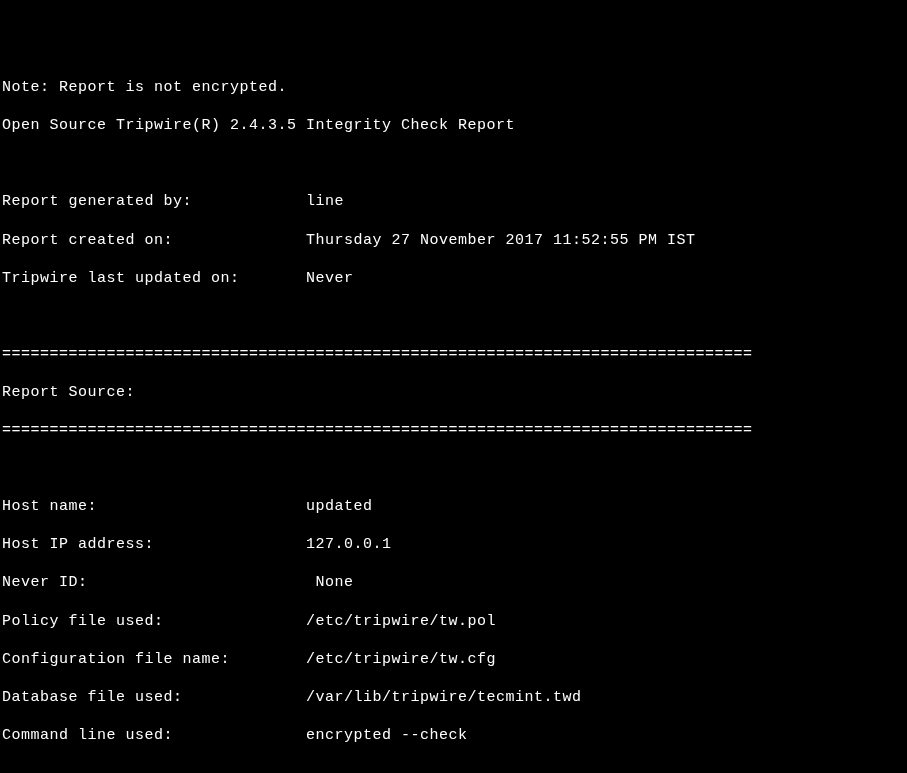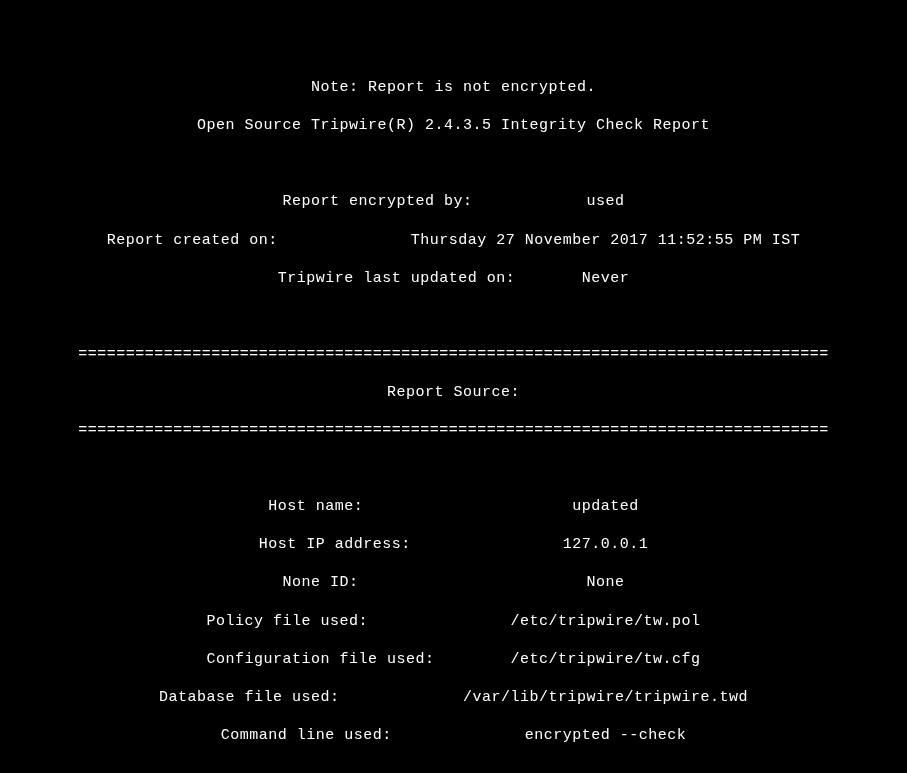--- a/index.html
+++ b/index.html
@@ -8,45 +8,44 @@
       font-family: 'Courier New', monospace;
       font-size: 15px;
       margin: 0;
       padding: 2px;
       white-space: pre;
       line-height: 1.27;
       letter-spacing: 0.5px;
     }
     .line {
       display: block;
-      text-align: center;
     }
   </style>
 </head>
 <body>
 
 
 
 <span class="line">Note: Report is not encrypted.</span>
 <span class="line">Open Source Tripwire(R) 2.4.3.5 Integrity Check Report</span>
 <span class="line"> </span>
-<span class="line"><span>Report encrypted by:</span>            <span>used</span></span>
+<span class="line"><span>Report generated by:</span>            <span>line</span></span>
 <span class="line"><span>Report created on:</span>              <span>Thursday 27 November 2017 11:52:55 PM IST</span></span>
 <span class="line"><span>Tripwire last updated on:</span>       <span>Never</span></span>
 <span class="line"> </span>
 <span class="line">===============================================================================</span>
 <span class="line">Report Source:</span>
 <span class="line">===============================================================================</span>
 <span class="line"> </span>
 <span class="line"><span>Host name:</span>                      <span>updated</span></span>
 <span class="line"><span>Host IP address:</span>                <span>127.0.0.1</span></span>
-<span class="line"><span>None ID:</span>                        <span>None</span></span>
+<span class="line"><span>Never ID:</span>                        <span>None</span></span>
 <span class="line"><span>Policy file used:</span>               <span>/etc/tripwire/tw.pol</span></span>
-<span class="line"><span>Configuration file used:</span>        <span>/etc/tripwire/tw.cfg</span></span>
-<span class="line"><span>Database file used:</span>             <span>/var/lib/tripwire/tripwire.twd</span></span>
+<span class="line"><span>Configuration file name:</span>        <span>/etc/tripwire/tw.cfg</span></span>
+<span class="line"><span>Database file used:</span>             <span>/var/lib/tripwire/tecmint.twd</span></span>
 <span class="line"><span>Command line used:</span>              <span>encrypted --check</span></span>
 <span class="line"> </span>
 
 
 
 
 
 
 
 

